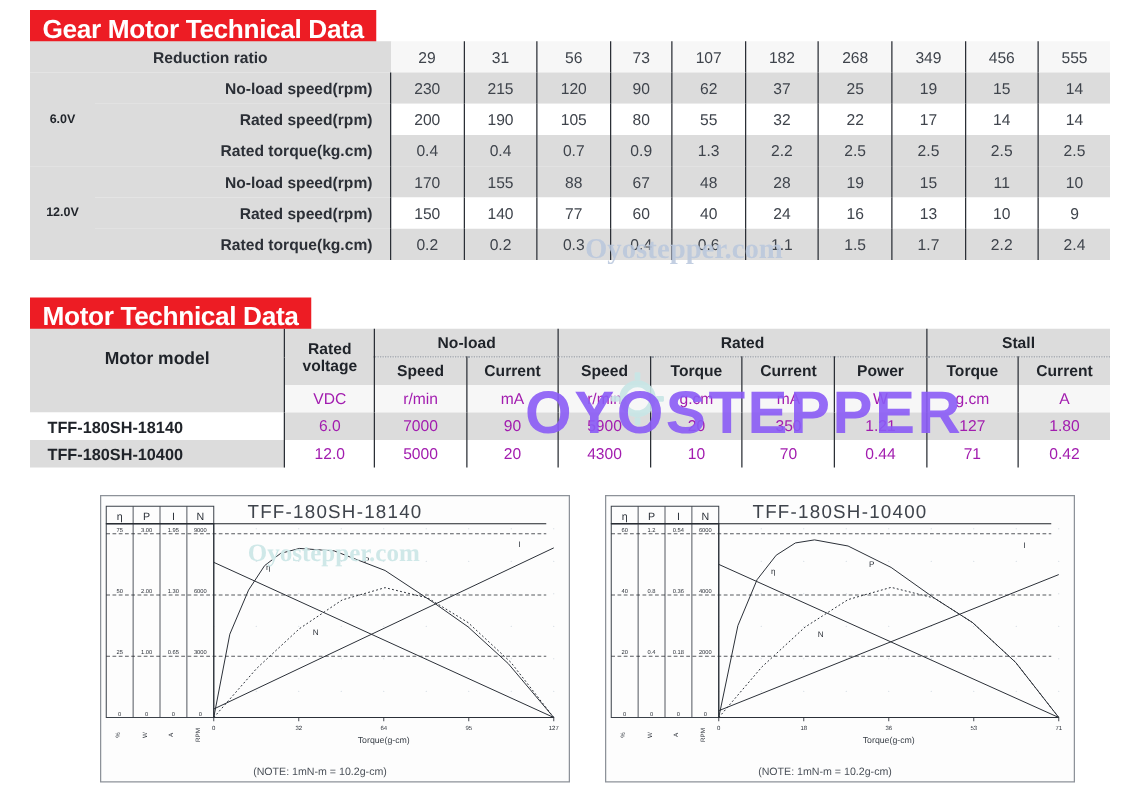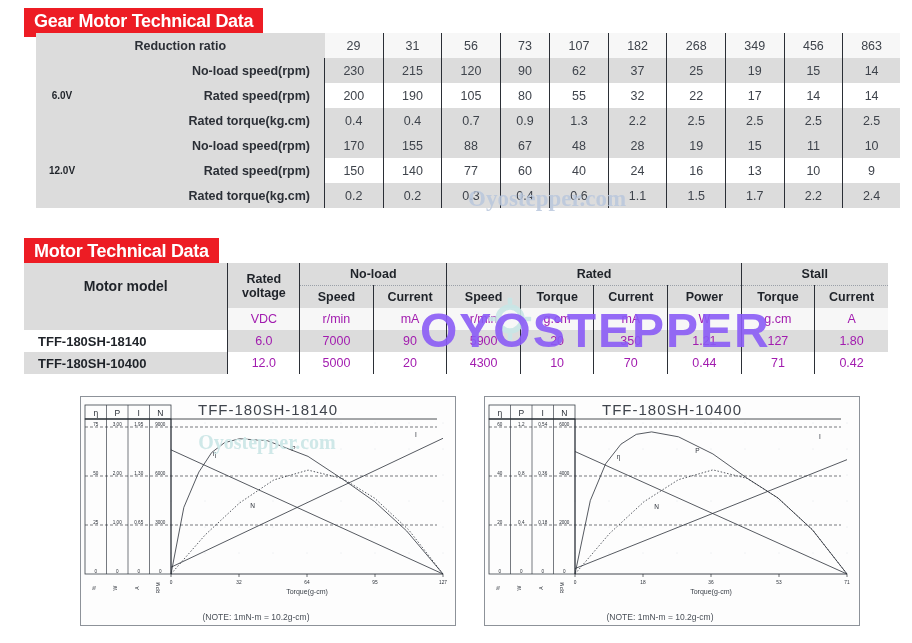--- a/index.html
+++ b/index.html
@@ -14,21 +14,21 @@
     font-family: "Liberation Sans", sans-serif;
     overflow: hidden;
   }
 
   
   .section-title {
     position: absolute;
     background: #ED1C24;
     color: #ffffff;
     font-weight: bold;
-    font-size: 18px;
+    font-size: 21px;
     letter-spacing: -0.3px;
     padding: 4px 10px 5px 10px;
     white-space: nowrap;
     line-height: 1.1;
     text-align: center;
   }
   #gear-title { left: 24px; top: 8px; }
   #motor-title { left: 24px; top: 238px; }
 
   
@@ -40,21 +40,21 @@
   }
   table.data td, table.data th {
     text-align: center;
     vertical-align: middle;
     font-weight: normal;
     padding: 0;
   }
 
   
   #gear-table {
-    left: 36px;
+    left: 24px;
     top: 33px;
     width: 864px;
     padding-left: 36px;
   }
   #gear-table td {
     height: 25px;
     border-right: 1px solid #2b2f36;
     font-size: 12.5px;
     color: #3f444c;
   }
@@ -200,21 +200,21 @@
         <td class="labelcell shade" colspan="2" style="width: 274px;">Reduction ratio</td>
         <td class="shade-light">29</td>
         <td class="shade-light">31</td>
         <td class="shade-light">56</td>
         <td class="shade-light">73</td>
         <td class="shade-light">107</td>
         <td class="shade-light">182</td>
         <td class="shade-light">268</td>
         <td class="shade-light">349</td>
         <td class="shade-light">456</td>
-        <td class="shade-light lastcol">863</td>
+        <td class="shade-light lastcol">555</td>
       </tr>
       <tr>
         <td class="volt" rowspan="3">6.0V</td>
         <td class="rowlabel shade" style="background: rgb(220, 220, 220); width: 222px;">No-load speed(rpm)</td>
         <td class="shade">230</td>
         <td class="shade">215</td>
         <td class="shade">120</td>
         <td class="shade">90</td>
         <td class="shade">62</td>
         <td class="shade">37</td>

